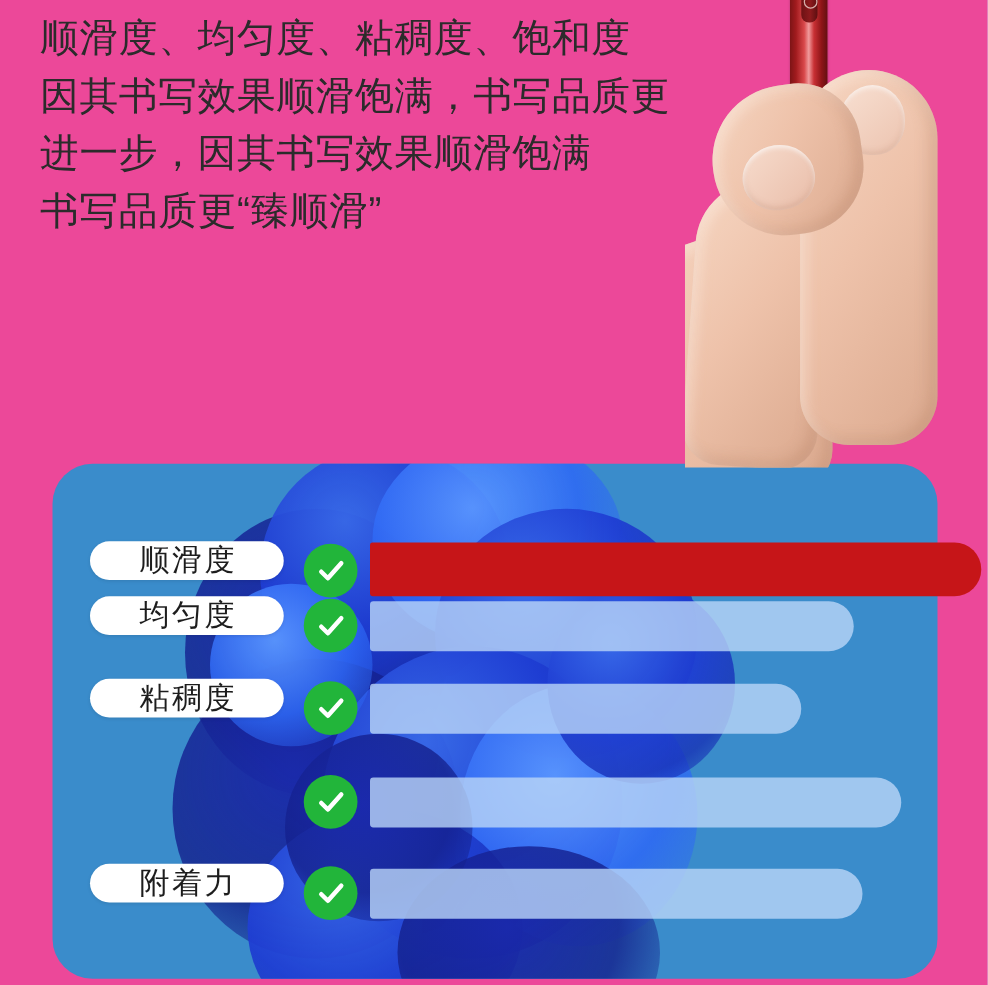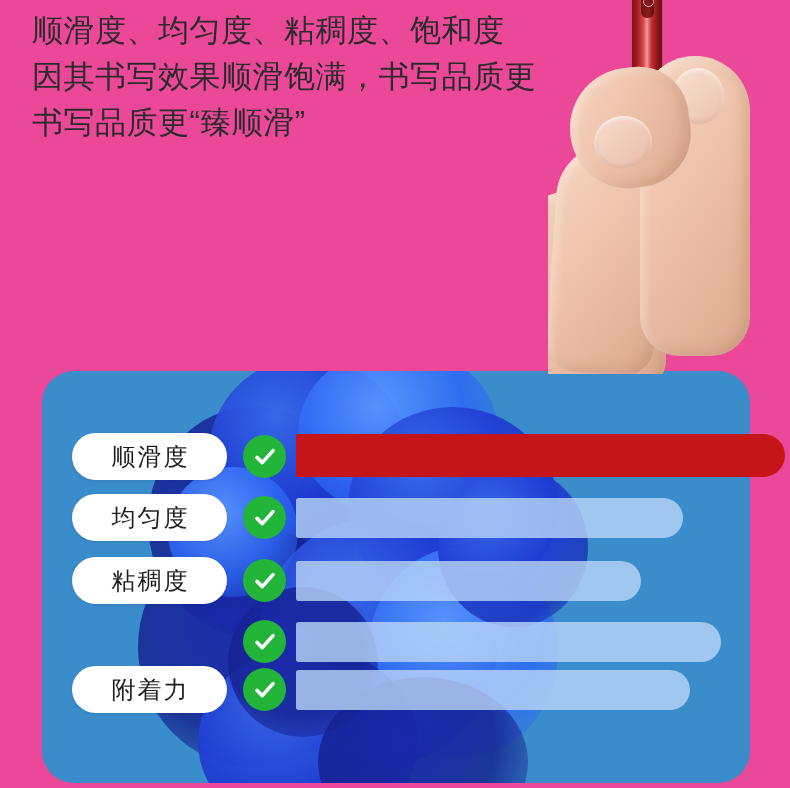--- a/index.html
+++ b/index.html
@@ -183,21 +183,21 @@
     position: absolute;
     left: 0;
     height: 48px;
     width: 100%;
   }
   .pill {
     position: absolute;
     left: 30px;
     top: 0;
     width: 155px;
-    height: 47px;
+    height: 31px;
     background: #ffffff;
     border-radius: 24px;
     display: flex;
     align-items: center;
     justify-content: center;
     box-shadow: 0 1px 3px rgba(0,0,0,0.10);
   }
   .pill-label {
     font-size: 24px;
     color: #1d1d1d;
@@ -242,20 +242,21 @@
   }
 </style>
 </head>
 <body>
 
 <div id="page" style="background: #ec4899;">
 
   <div class="headline">
     <span class="ln">顺滑度、均匀度、粘稠度、饱和度</span>
     <span class="ln">因其书写效果顺滑饱满，书写品质更</span>
+    <span class="ln">进一步，因其书写效果顺滑饱满</span>
     <span class="ln">书写品质更“臻顺滑”</span>
   </div>
 
   <div class="hand-stage">
     <div class="pen"></div>
     <div class="pen-clip"></div>
     <div class="pen-logo"></div>
     <div class="pen-grip"></div>
     <div class="finger f-palm"></div>
     <div class="finger f-ring"></div>
@@ -288,54 +289,54 @@
         <div class="pill">
           <span class="pill-label">顺滑度</span>
         </div>
         <div class="check" style="background: rgb(34, 181, 58);">
           <svg width="26" height="26" viewBox="0 0 26 26" aria-hidden="true">
             <path d="M5 13.4 L10.3 18.6 L21 6.6" fill="none" stroke="#ffffff" stroke-width="3.6" stroke-linecap="round" stroke-linejoin="round"></path>
           </svg>
         </div>
       </div>
 
-      <div class="row" style="top:123px;">
+      <div class="row" style="top:106px;">
         <div class="pill">
           <span class="pill-label">均匀度</span>
         </div>
         <div class="check" style="background: rgb(34, 181, 58);">
           <svg width="26" height="26" viewBox="0 0 26 26" aria-hidden="true">
             <path d="M5 13.4 L10.3 18.6 L21 6.6" fill="none" stroke="#ffffff" stroke-width="3.6" stroke-linecap="round" stroke-linejoin="round"></path>
           </svg>
         </div>
         <div class="bar" style="width: 387px; background: rgba(186, 214, 248, 0.8);"></div>
       </div>
 
-      <div class="row" style="top:186px;">
+      <div class="row" style="top:172px;">
         <div class="pill">
           <span class="pill-label">粘稠度</span>
         </div>
         <div class="check" style="background: rgb(34, 181, 58);">
           <svg width="26" height="26" viewBox="0 0 26 26" aria-hidden="true">
             <path d="M5 13.4 L10.3 18.6 L21 6.6" fill="none" stroke="#ffffff" stroke-width="3.6" stroke-linecap="round" stroke-linejoin="round"></path>
           </svg>
         </div>
         <div class="bar" style="width: 345px; background: rgba(186, 214, 248, 0.8);"></div>
       </div>
 
       <div class="row" style="top:247px;">
         <div class="check" style="background: rgb(34, 181, 58);">
           <svg width="26" height="26" viewBox="0 0 26 26" aria-hidden="true">
             <path d="M5 13.4 L10.3 18.6 L21 6.6" fill="none" stroke="#ffffff" stroke-width="3.6" stroke-linecap="round" stroke-linejoin="round"></path>
           </svg>
         </div>
         <div class="bar" style="width: 425px; background: rgba(186, 214, 248, 0.8);"></div>
       </div>
 
-      <div class="row" style="top:295px;">
+      <div class="row" style="top:320px;">
         <div class="pill">
           <span class="pill-label">附着力</span>
         </div>
         <div class="check" style="background: rgb(34, 181, 58);">
           <svg width="26" height="26" viewBox="0 0 26 26" aria-hidden="true">
             <path d="M5 13.4 L10.3 18.6 L21 6.6" fill="none" stroke="#ffffff" stroke-width="3.6" stroke-linecap="round" stroke-linejoin="round"></path>
           </svg>
         </div>
         <div class="bar" style="width: 394px; background: rgba(186, 214, 248, 0.8);"></div>
       </div>

